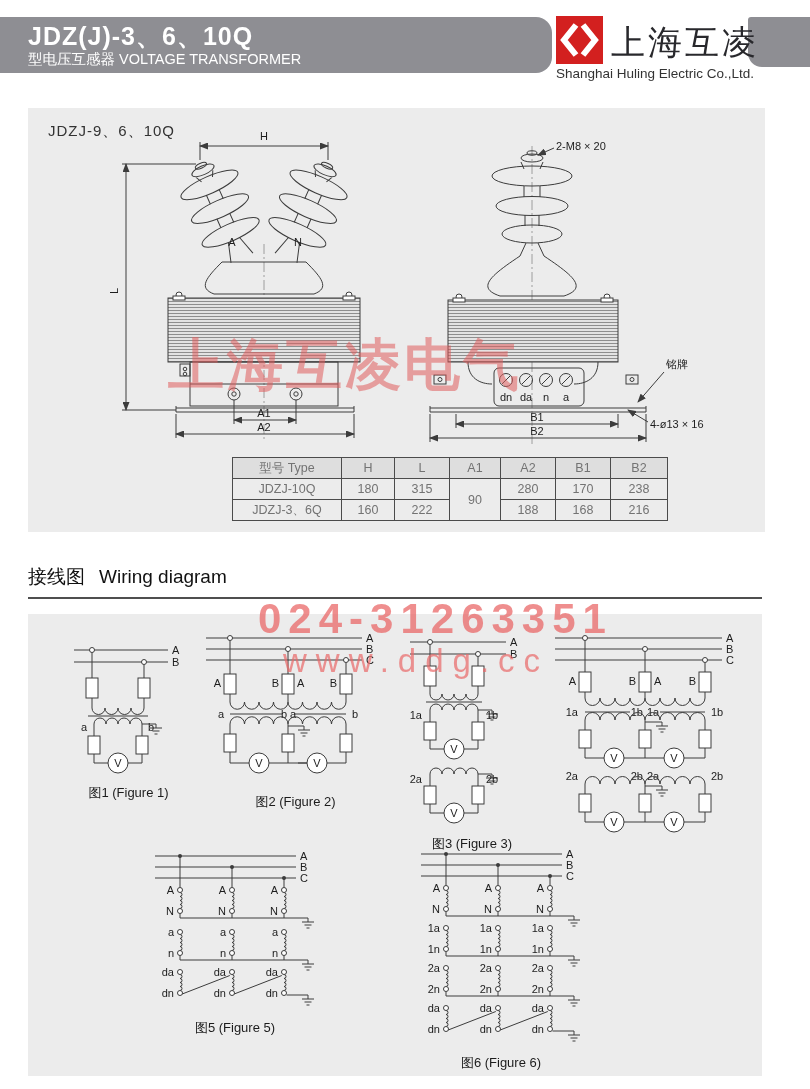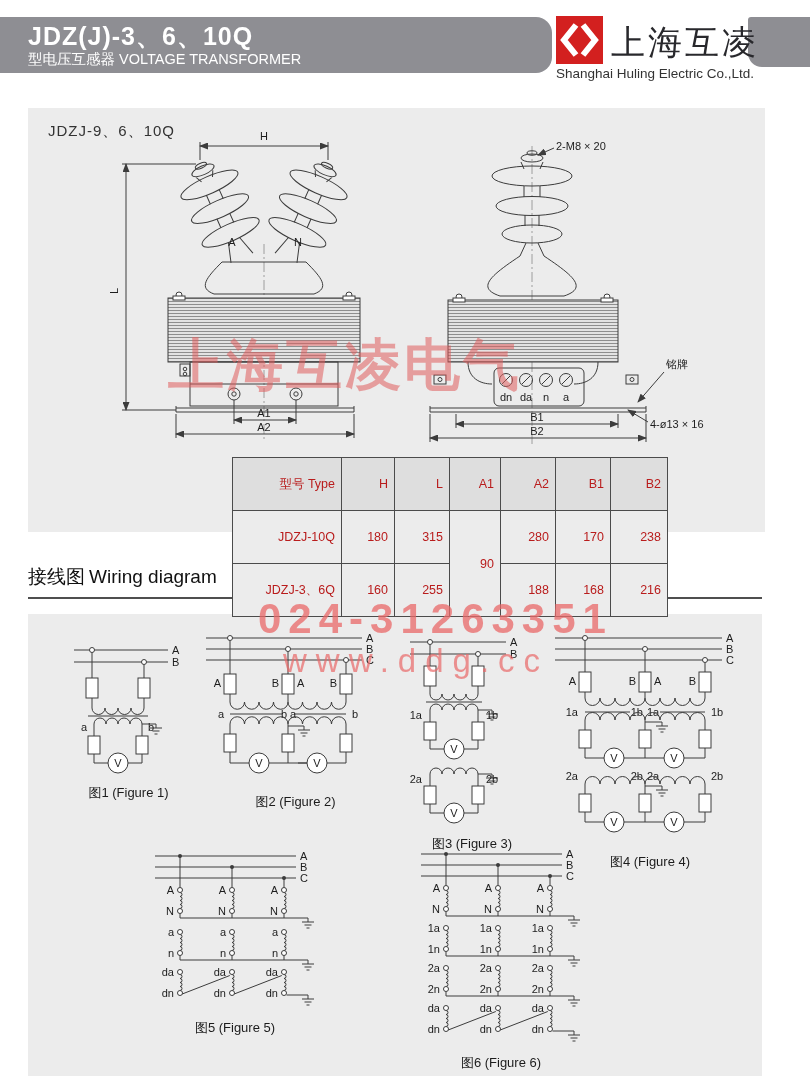--- a/index.html
+++ b/index.html
@@ -14,30 +14,30 @@
   #logo-box{left:556px;top:16px;width:47px;height:48px;background:#d3201f;z-index:2}
   #logo-text{left:611px;top:20px;font-size:34px;color:#28282c;letter-spacing:3px;z-index:2}
   #company{left:556px;top:66px;font-size:13.5px;color:#333;z-index:2}
   
   #panel1{left:28px;top:108px;width:737px;height:424px;background:#ececec;z-index:1}
   #model-label{left:48px;top:122px;font-size:15px;color:#333;letter-spacing:1px;z-index:2}
   #front-svg{left:92px;top:126px;z-index:2}
   #side-svg{left:420px;top:126px;z-index:2}
   #spec-table{left:232px;top:457px;z-index:3}
   table{border-collapse:collapse;background:#ececec}
-  th,td{border:1px solid #4b4b4b;font-size:12.5px;color:#b91c1c;text-align:right;padding:16px 6px;height:20px;font-weight:normal}
+  th,td{border:1px solid #4b4b4b;font-size:12.5px;color:#737373;text-align:center;padding:0 6px;height:20px;font-weight:normal}
   th{background:#dedede}
   
   .wm{color:rgba(224,92,92,.55);z-index:6;white-space:nowrap;pointer-events:none}
   #wm1{left:168px;top:328px;font-size:56px;font-weight:bold;letter-spacing:3px}
   #wm2{left:258px;top:595px;font-size:42px;font-weight:bold;letter-spacing:7px;color:rgba(233,104,104,.75)}
   #wm3{left:283px;top:642px;font-size:33px;letter-spacing:9px;color:rgba(233,104,104,.7)}
   
   #sec-title{left:28px;top:564px;font-size:19px;color:#111;z-index:2}
-  #sec-title .en{margin-left:4px}
+  #sec-title .en{margin-left:14px}
   #rule{left:28px;top:597px;width:734px;height:2px;background:#4f4f4f;z-index:2}
   #panel2{left:28px;top:614px;width:734px;height:462px;background:#ececec;z-index:1}
   .fig{z-index:3}
   .figcap{text-align:center;font-size:13px;color:#1c1c1c;margin-top:4px}
   
   svg text{fill:#1d1d1d;font-size:11px}
   .ln{stroke:#3c3c3c;stroke-width:1;fill:none}
   .fw{fill:#fff;stroke:#3c3c3c;stroke-width:1}
   .dk{fill:#3c3c3c;stroke:none}
   .cl{stroke:#8a8a8a;stroke-width:.8;fill:none;stroke-dasharray:10 3 2 3}
@@ -229,21 +229,21 @@
       <td>180</td>
       <td>315</td>
       <td rowspan="2">90</td>
       <td>280</td>
       <td>170</td>
       <td>238</td>
     </tr>
     <tr>
       <td>JDZJ-3、6Q</td>
       <td>160</td>
-      <td>255</td>
+      <td>222</td>
       <td>188</td>
       <td>168</td>
       <td>216</td>
     </tr>
   </tbody>
     </table>
 </div>
 
 <div class="abs" id="sec-title">
   <span>接线图</span><span class="en">Wiring diagram</span>
@@ -424,21 +424,20 @@
       <path d="M35,182 V192 H54 M95,182 V192 M155,182 V192 H134 M74,192 H95 M95,192 H114"></path>
     </g>
     <rect class="fw" x="29" y="164" width="12" height="18"></rect>
     <rect class="fw" x="89" y="164" width="12" height="18"></rect>
     <rect class="fw" x="149" y="164" width="12" height="18"></rect>
     <circle class="fw" cx="64" cy="192" r="10"></circle>
     <circle class="fw" cx="124" cy="192" r="10"></circle>
     <text x="64" y="196" text-anchor="middle" font-size="10.5">V</text>
     <text x="124" y="196" text-anchor="middle" font-size="10.5">V</text>
   </svg>
-  <div class="figcap">图4 (Figure 4)</div>
 </div>
 
 <div class="abs fig" style="left:140px;top:846px;width:190px">
   <svg width="190" height="165" viewBox="0 0 190 165">
     <g class="ln">
         <path d="M15,10 H156 M15,21 H156 M15,32 H156"></path>
       </g>
     <text x="160" y="14">A</text>
     <text x="160" y="25">B</text>
     <text x="160" y="36">C</text>

